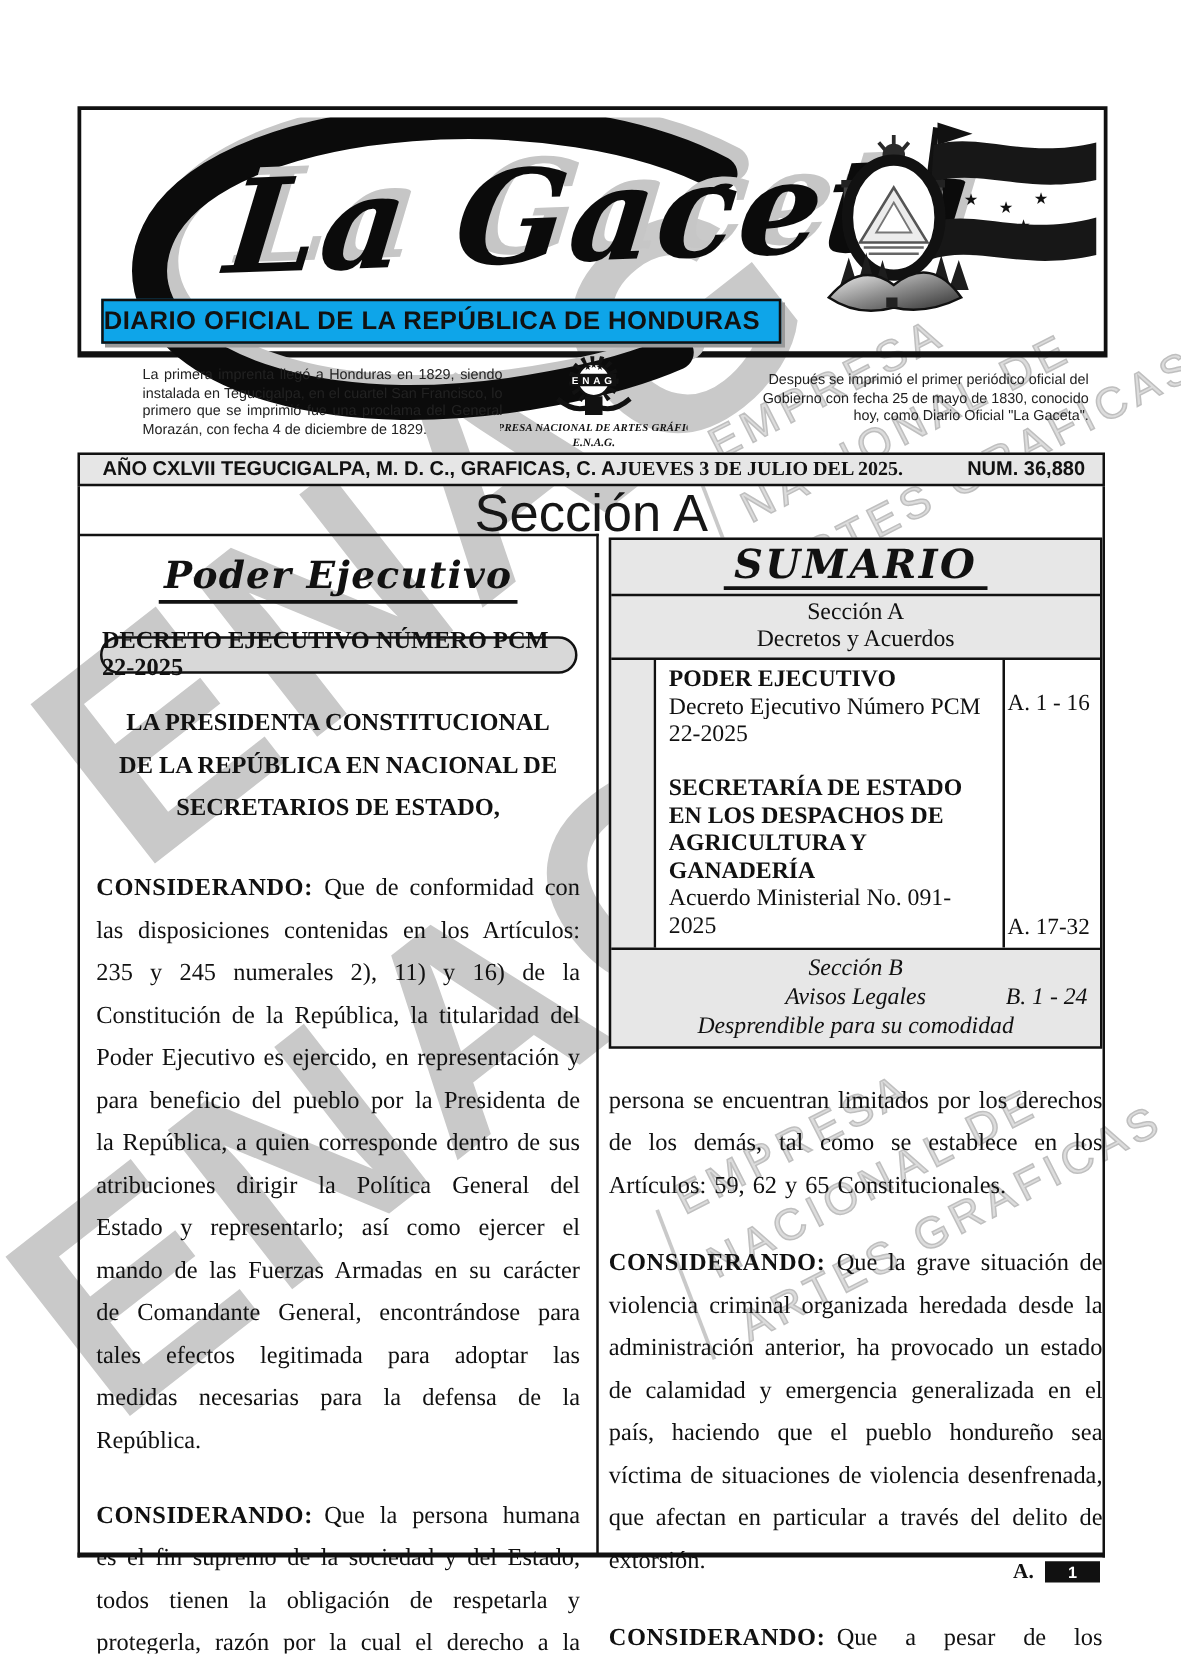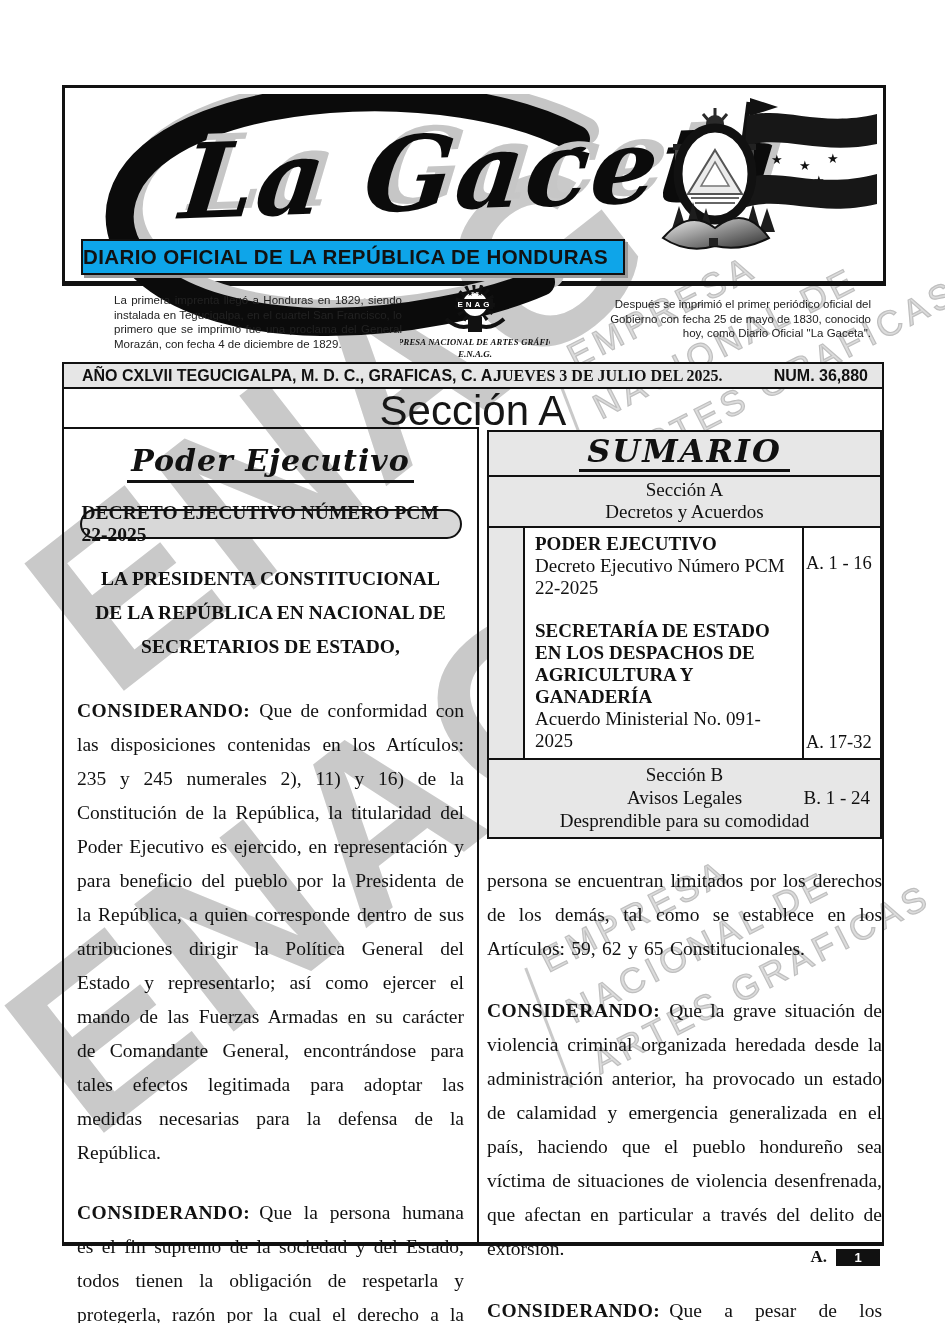--- a/index.html
+++ b/index.html
@@ -72,21 +72,21 @@
   .sum-seca{border-bottom:2px solid #111;text-align:center;font-size:19px;line-height:22px;padding:2px 0 3px 0;}
   .sum-main{display:flex;border-bottom:2px solid #111;}
   .sum-spacer{width:34px;border-right:2px solid #111;}
   .sum-content{flex:1;background:#fff;padding:5px 8px 6px 10px;font-size:19px;line-height:22px;}
   .sum-org{font-weight:bold;}
   .sum-gap{height:21px;}
   .sum-pages{width:72px;border-left:2px solid #111;background:#fff;display:flex;flex-direction:column;
              font-size:18.5px;padding:0 2px;}
   .sum-pages .p1{margin-top:25px;white-space:nowrap;}
   .sum-pages .p2{margin-top:auto;margin-bottom:5px;white-space:nowrap;}
-  .sum-secb{text-align:center;font-size:19px;line-height:23px;padding:3px 0 5px 0;position:relative;}
+  .sum-secb{text-align:center;font-size:19px;line-height:23px;padding:3px 0 5px 0;position:relative;font-style:italic;}
   .sum-secb .avisos-line{position:relative;}
   .sum-secb .b-pages{position:absolute;right:10px;top:0;}
   .rightcol .para:first-of-type{margin-top:25px;}
   .rightcol .para + .para{margin-top:28px;}
   
   .footer{position:absolute;z-index:1;left:62px;top:1247px;width:818px;display:flex;justify-content:flex-end;
           align-items:center;gap:9px;}
   .footer .sect{font-weight:bold;font-size:17px;}
   .pagebox{width:44px;height:17px;background:#111;color:#fff;display:flex;align-items:center;justify-content:center;
            font-family:"Liberation Sans",sans-serif;font-weight:bold;font-size:13px;}

